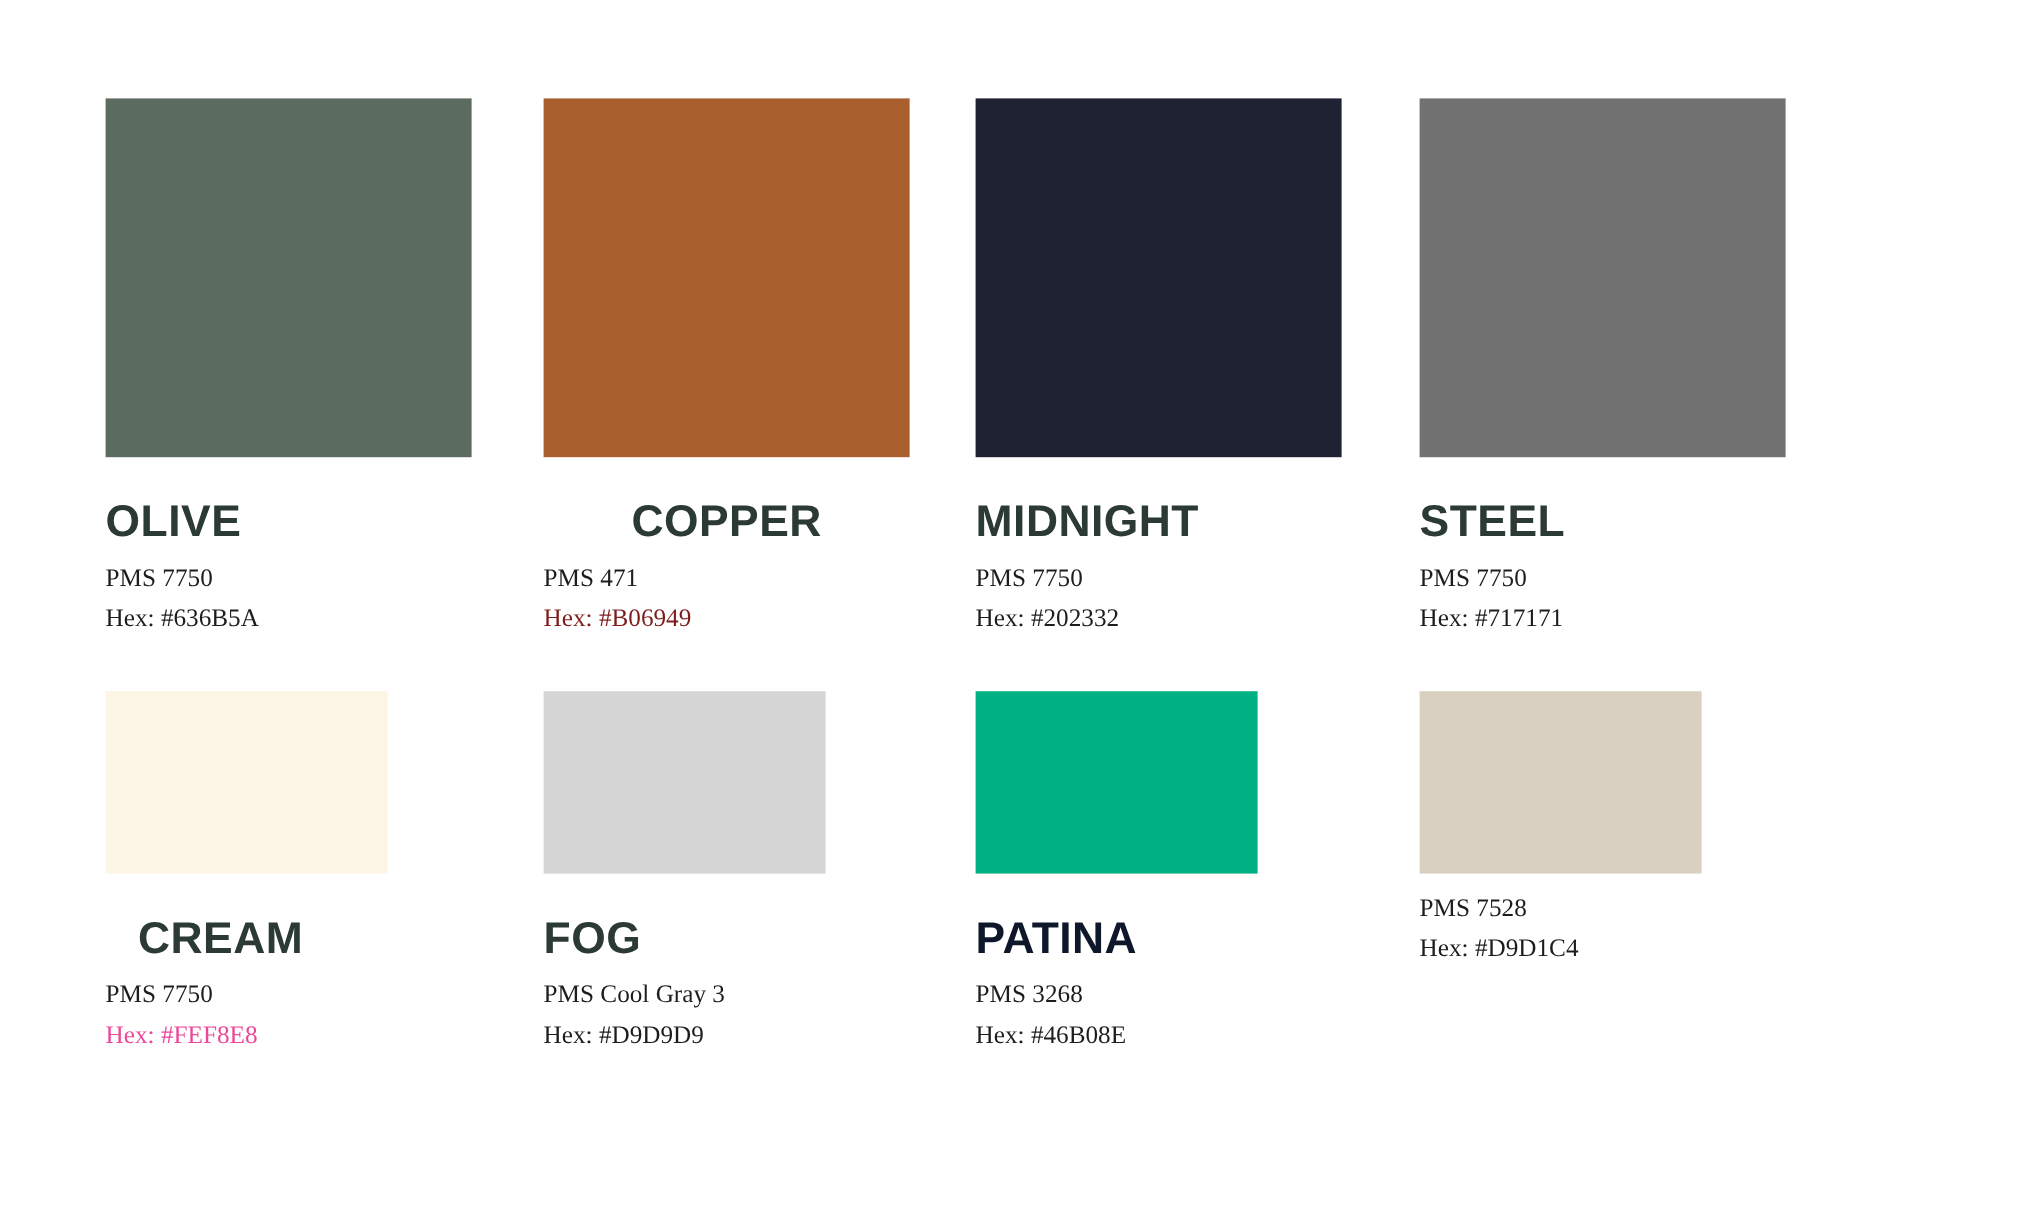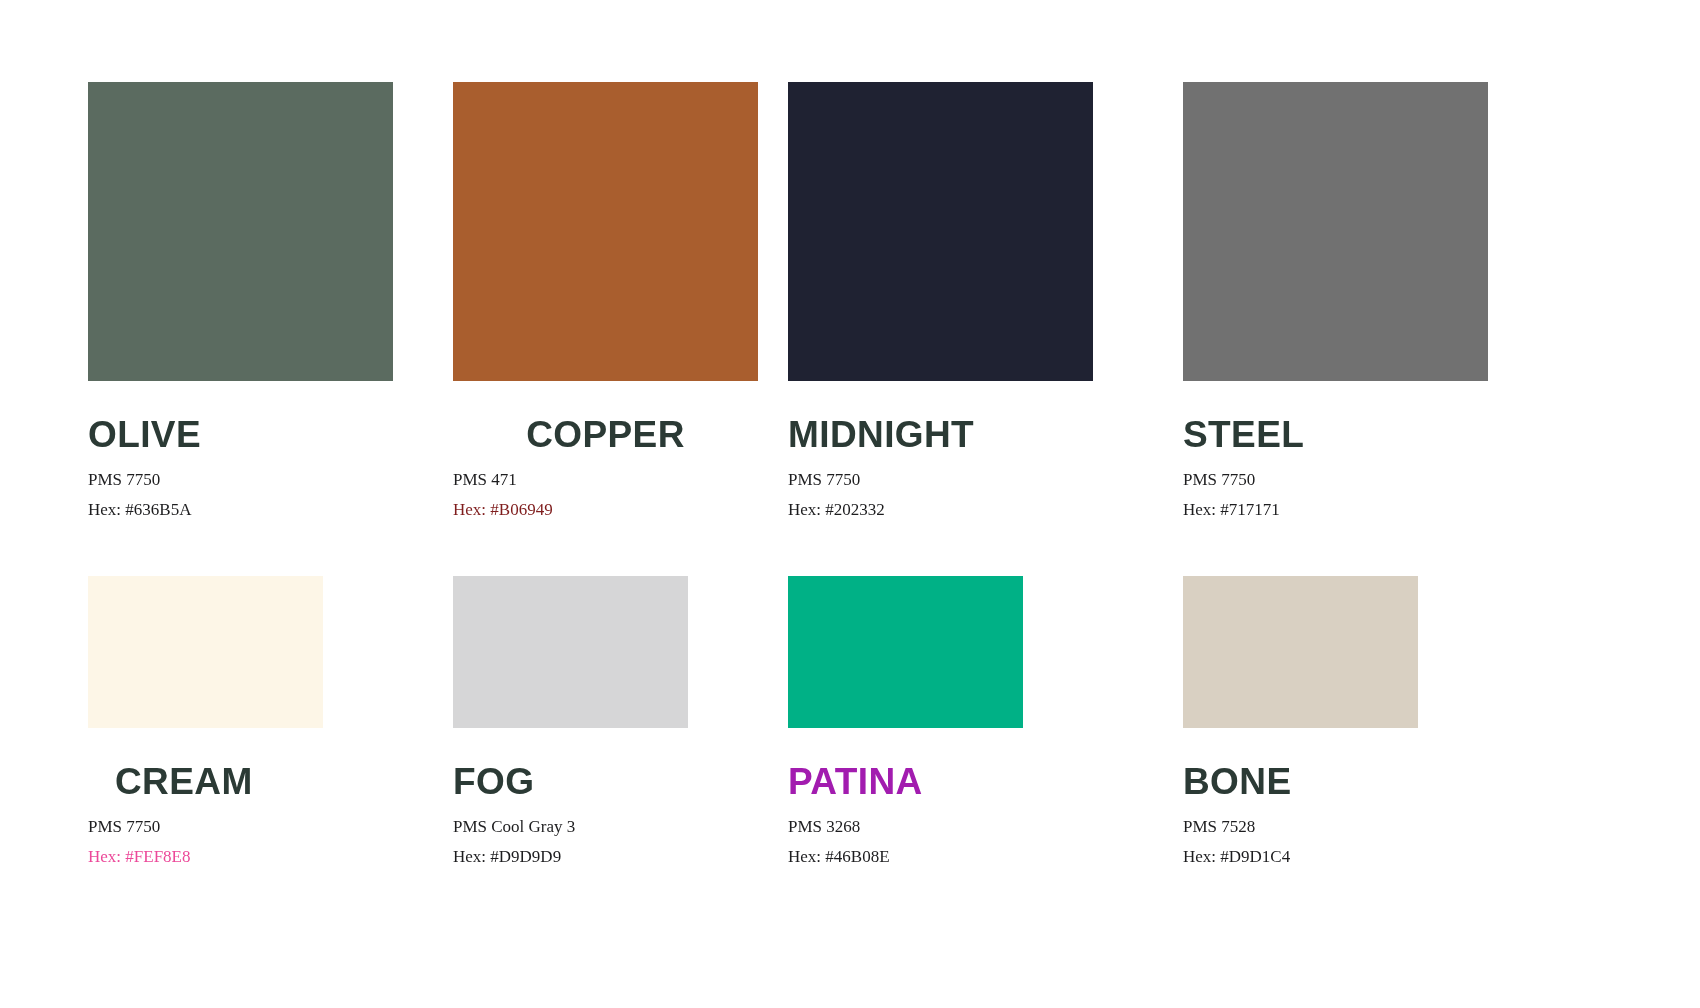--- a/index.html
+++ b/index.html
@@ -33,21 +33,21 @@
   #row-secondary { top: 576px; }
 
   .swatch-card {
     position: absolute;
     top: 0;
   }
 
   
   .col-0 { left: 88px; }
   .col-1 { left: 453px; }
-  .col-2 { left: 788px; }
+  .col-2 { left: 813px; }
   .col-3 { left: 1183px; }
 
   .swatch-chip {
     display: block;
     box-sizing: border-box;
   }
 
   #row-primary .swatch-chip {
     width: 305px;
     height: 299px;
@@ -72,21 +72,21 @@
     letter-spacing: 0.4px;
     color: #2b3a35;
     margin-top: 35px;
     white-space: nowrap;
   }
 
   .swatch-pms,
   .swatch-hex {
     display: block;
     font-family: "Liberation Serif", serif;
-    font-size: 17px;
+    font-size: 21px;
     line-height: 1;
     color: #1d1d1f;
     white-space: nowrap;
   }
 
   .swatch-pms { margin-top: 18px; }
   .swatch-hex { margin-top: 13px; }
 </style>
 </head>
 <body style="background-color: rgb(255, 255, 255);">
@@ -149,30 +149,29 @@
       <span class="swatch-meta">
         <span class="swatch-name" style="color: rgb(43, 58, 53);">FOG</span>
         <span class="swatch-pms" style="color: rgb(29, 29, 31);">PMS Cool Gray 3</span>
         <span class="swatch-hex" style="color: rgb(29, 29, 31);">Hex: #D9D9D9</span>
       </span>
     </div>
 
     <div class="swatch-card col-2">
       <span class="swatch-chip" style="background-color: rgb(0, 177, 134);"></span>
       <span class="swatch-meta">
-        <span class="swatch-name" style="color: #a21caf;">PATINA</span>
+        <span class="swatch-name" style="color: #0f172a;">PATINA</span>
         <span class="swatch-pms" style="color: rgb(29, 29, 31);">PMS 3268</span>
         <span class="swatch-hex" style="color: rgb(29, 29, 31);">Hex: #46B08E</span>
       </span>
     </div>
 
     <div class="swatch-card col-3">
       <span class="swatch-chip" style="background-color: rgb(217, 208, 194);"></span>
       <span class="swatch-meta">
-        <span class="swatch-name" style="color: rgb(43, 58, 53);">BONE</span>
         <span class="swatch-pms" style="color: rgb(29, 29, 31);">PMS 7528</span>
         <span class="swatch-hex" style="color: rgb(29, 29, 31);">Hex: #D9D1C4</span>
       </span>
     </div>
 
   </div>
 
 </div>
 
 </body></html>

